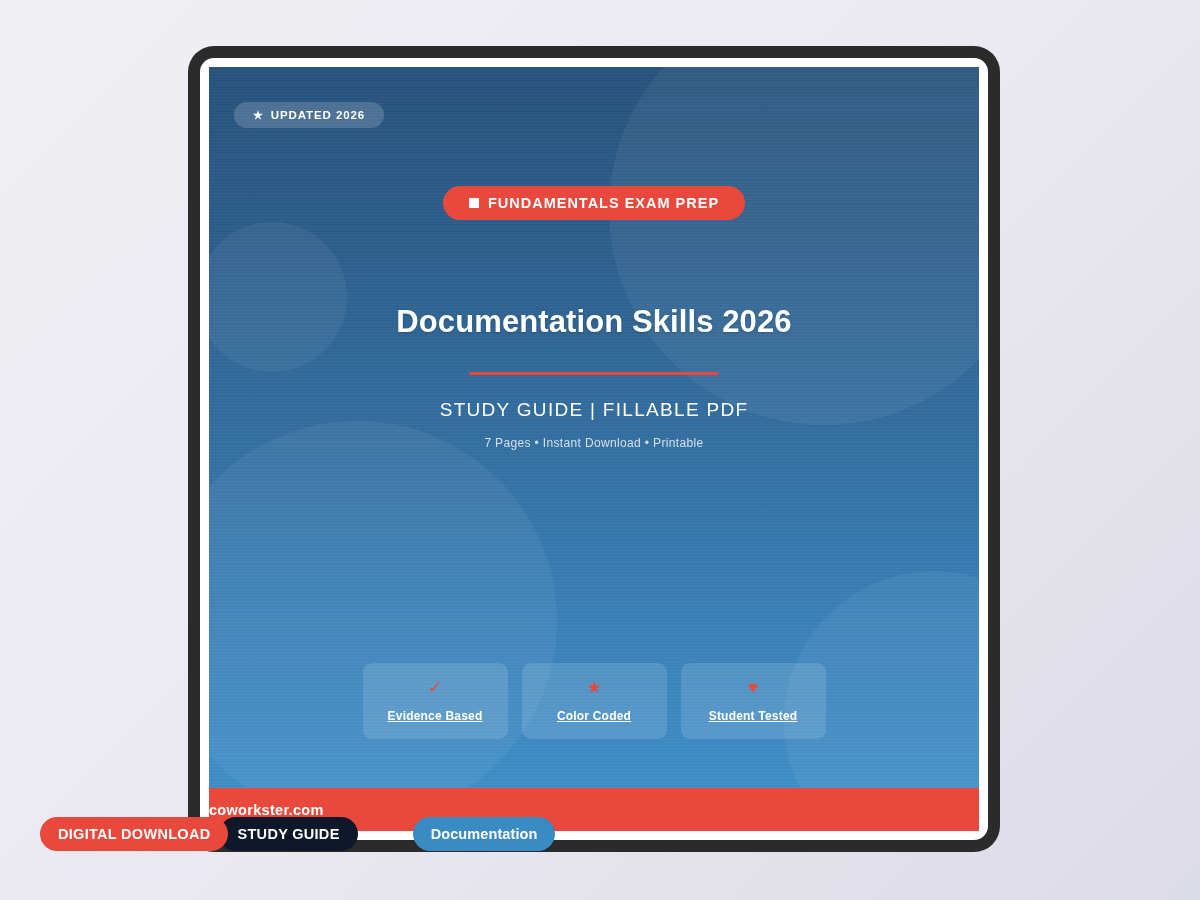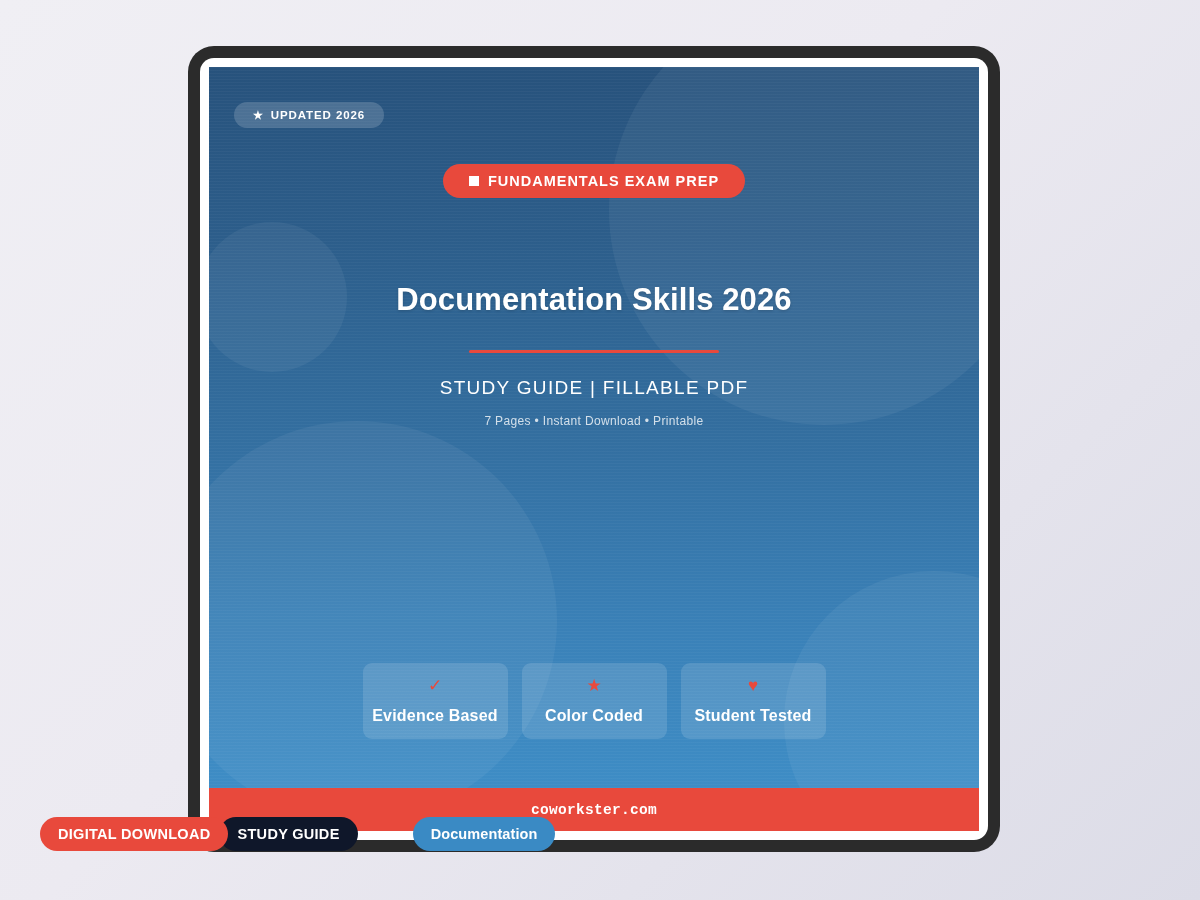--- a/index.html
+++ b/index.html
@@ -129,20 +129,21 @@
     color: #ffffff;
     font-size: 14.5px;
     font-weight: bold;
     letter-spacing: 1.0px;
     padding: 9px 26px;
     border-radius: 22px;
     display: flex;
     align-items: center;
     gap: 9px;
     white-space: nowrap;
+    margin-top: 22px;
   }
   #exam-prep-badge .square-glyph {
     width: 10px;
     height: 10px;
     background: #ffffff;
     display: inline-block;
   }
   #poster-title {
     margin: 0;
     margin-top: 42px;
@@ -212,37 +213,36 @@
   }
   .feature-icon.square-icon::before {
     content: "";
     width: 17px;
     height: 15px;
     background: #e8493c;
     display: block;
   }
   .feature-label {
     color: #ffffff;
-    font-size: 16px;
+    font-size: 12px;
     font-weight: bold;
     letter-spacing: 0.2px;
     white-space: nowrap;
+    text-decoration: underline;
   }
 
   
   #poster-footer {
     position: relative;
     z-index: 6;
     height: 43px;
     background: #e8493c;
     display: flex;
     align-items: center;
-    justify-content: center;
     flex-shrink: 0;
-    font-family: Liberation Mono, monospace;
   }
   #footer-site {
     color: #ffffff;
     font-size: 14.5px;
     font-weight: bold;
     letter-spacing: 0.3px;
   }
 
   
   #overlay-badges {

